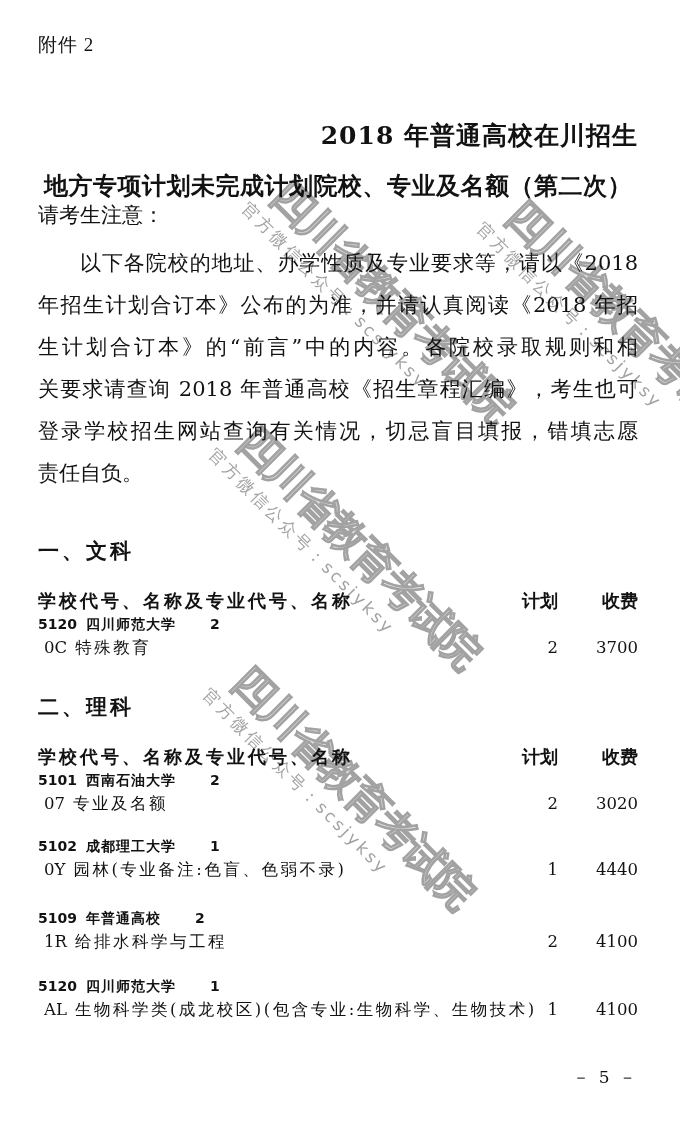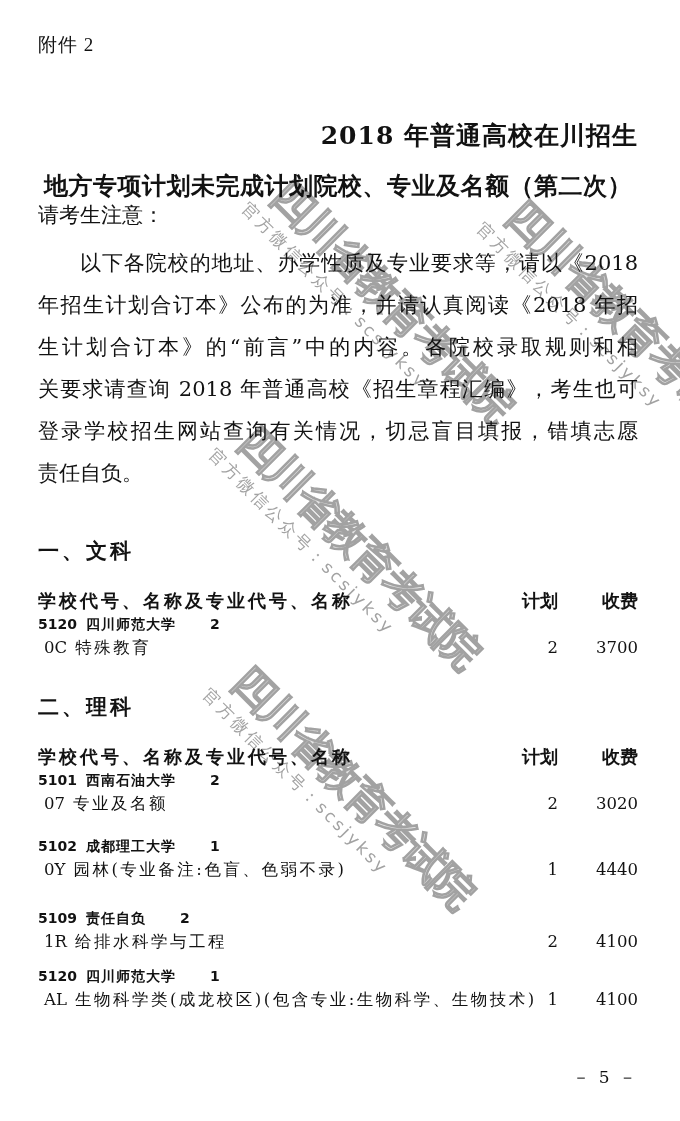--- a/index.html
+++ b/index.html
@@ -88,21 +88,21 @@
   }
   .thead .c-name{letter-spacing:3px;}
   .school{
     font-family:"DejaVu Sans","Liberation Sans",sans-serif;
     font-weight:700;font-size:14px;line-height:25px;
   }
   .school .s-name{margin-left:9px;letter-spacing:1px;}
   .school .s-count{margin-left:34px;}
   .school.gap-a{margin-top:20px;}
   .school.gap-b{margin-top:26px;}
-  .school.gap-c{margin-top:12px;}
+  .school.gap-c{margin-top:22px;}
   .major{font-size:16.5px;line-height:21px;}
   .major .c-name{padding-left:6px;}
   .major .m-name{margin-left:8px;letter-spacing:2.5px;}
   .footer{
     position:absolute;z-index:2;
     top:1066px;right:42px;
     font-size:17px;letter-spacing:2px;
   }
 </style>
 </head>
@@ -195,21 +195,21 @@
     <div class="trow major">
       <div class="c-name">
         <span>0Y</span><span class="m-name">园林(专业备注:色盲、色弱不录)</span>
       </div>
       <div class="c-plan">1</div>
       <div class="c-fee">4440</div>
     </div>
 
     <div class="trow school gap-b">
       <div class="c-name">
-        <span>5109</span><span class="s-name">责任自负</span><span class="s-count">2</span>
+        <span>5109</span><span class="s-name">年普通高校</span><span class="s-count">2</span>
       </div>
     </div>
     <div class="trow major">
       <div class="c-name">
         <span>1R</span><span class="m-name">给排水科学与工程</span>
       </div>
       <div class="c-plan">2</div>
       <div class="c-fee">4100</div>
     </div>
 

